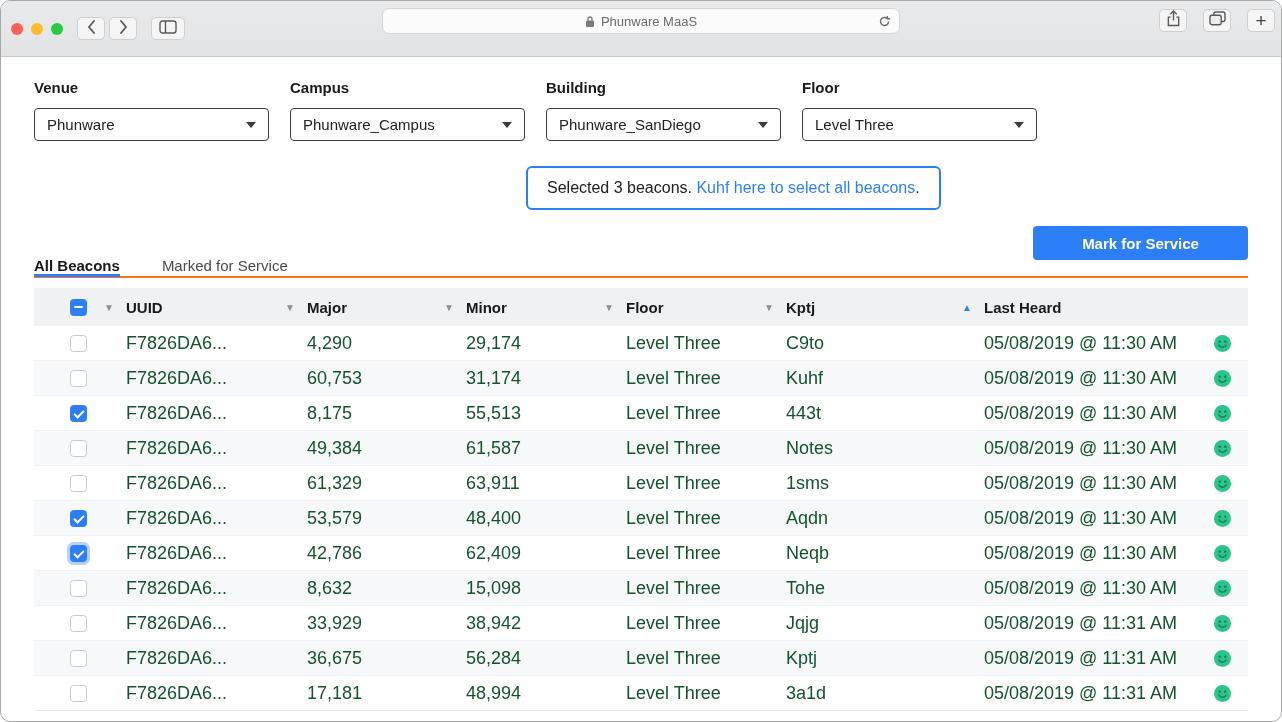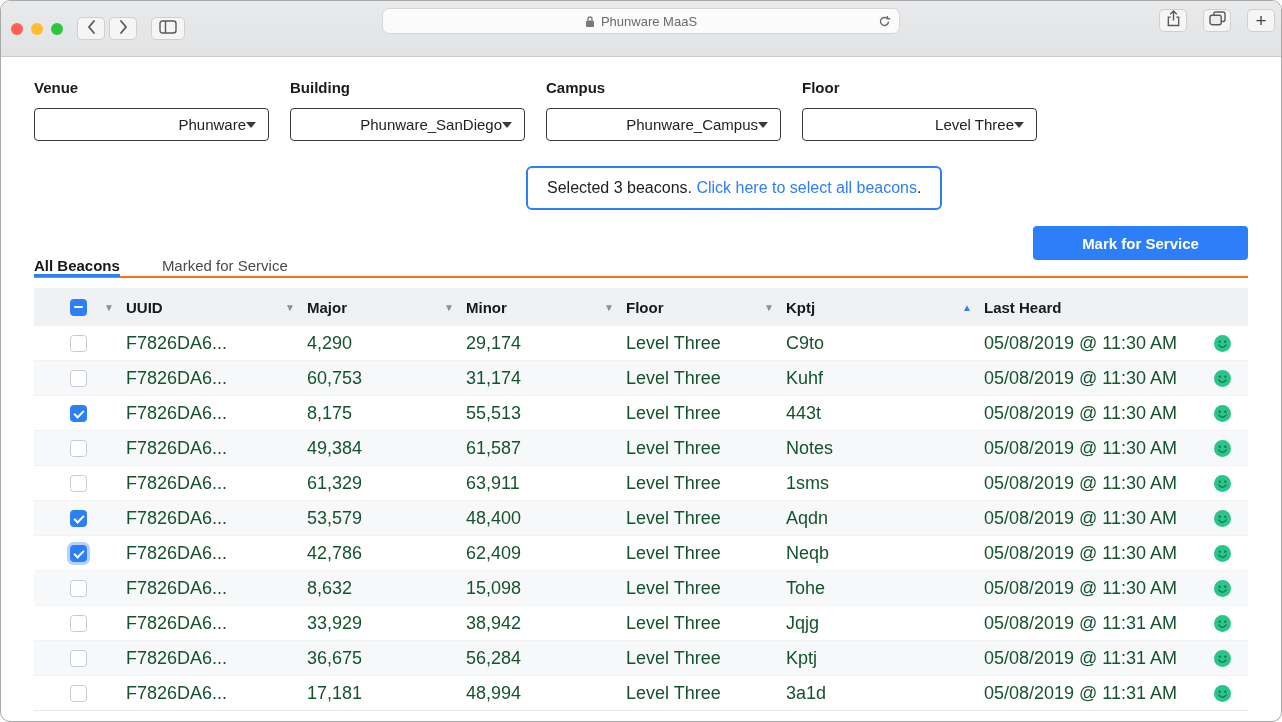--- a/index.html
+++ b/index.html
@@ -53,21 +53,21 @@
 
   
   .content { padding: 22px 33px 0 33px; }
 
   .filters { display: flex; gap: 21px; }
   .filter-group { width: 235px; }
   .filter-label { font-size: 15px; font-weight: 700; color: #1b1b1d; margin-bottom: 12px; }
   .dropdown {
     height: 33px; width: 100%;
     border: 1.5px solid #3c3c3e; border-radius: 4px;
-    display: flex; align-items: center; justify-content: flex-end;
+    display: flex; align-items: center; justify-content: space-between;
     padding: 0 12px; font-size: 15px; color: #222; background: #fff;
     cursor: default;
   }
   .caret-down {
     width: 0; height: 0;
     border-left: 5px solid transparent; border-right: 5px solid transparent;
     border-top: 6px solid #3c3c3e;
   }
 
   .banner-row { margin-top: 25px; display: flex; }
@@ -211,45 +211,45 @@
 
     <div class="filters">
       <div class="filter-group">
         <div class="filter-label">Venue</div>
         <div class="dropdown">
           <span>Phunware</span>
           <span class="caret-down"></span>
         </div>
       </div>
       <div class="filter-group">
+        <div class="filter-label">Campus</div>
+        <div class="dropdown">
+          <span>Phunware_Campus</span>
+          <span class="caret-down"></span>
+        </div>
+      </div>
+      <div class="filter-group">
         <div class="filter-label">Building</div>
         <div class="dropdown">
           <span>Phunware_SanDiego</span>
-          <span class="caret-down"></span>
-        </div>
-      </div>
-      <div class="filter-group">
-        <div class="filter-label">Campus</div>
-        <div class="dropdown">
-          <span>Phunware_Campus</span>
           <span class="caret-down"></span>
         </div>
       </div>
       <div class="filter-group">
         <div class="filter-label">Floor</div>
         <div class="dropdown">
           <span>Level Three</span>
           <span class="caret-down"></span>
         </div>
       </div>
     </div>
 
     <div class="banner-row">
       <div class="banner">
-        <span>Selected 3 beacons. </span><a>Click here to select all beacons</a><span>.</span>
+        <span>Selected 3 beacons. </span><a>Kuhf here to select all beacons</a><span>.</span>
       </div>
     </div>
 
     <div class="toolbar">
       <button class="mark-btn">Mark for Service</button>
       <div class="tabs">
         <span class="tab active">All Beacons</span>
         <span class="tab">Marked for Service</span>
       </div>
     </div>

